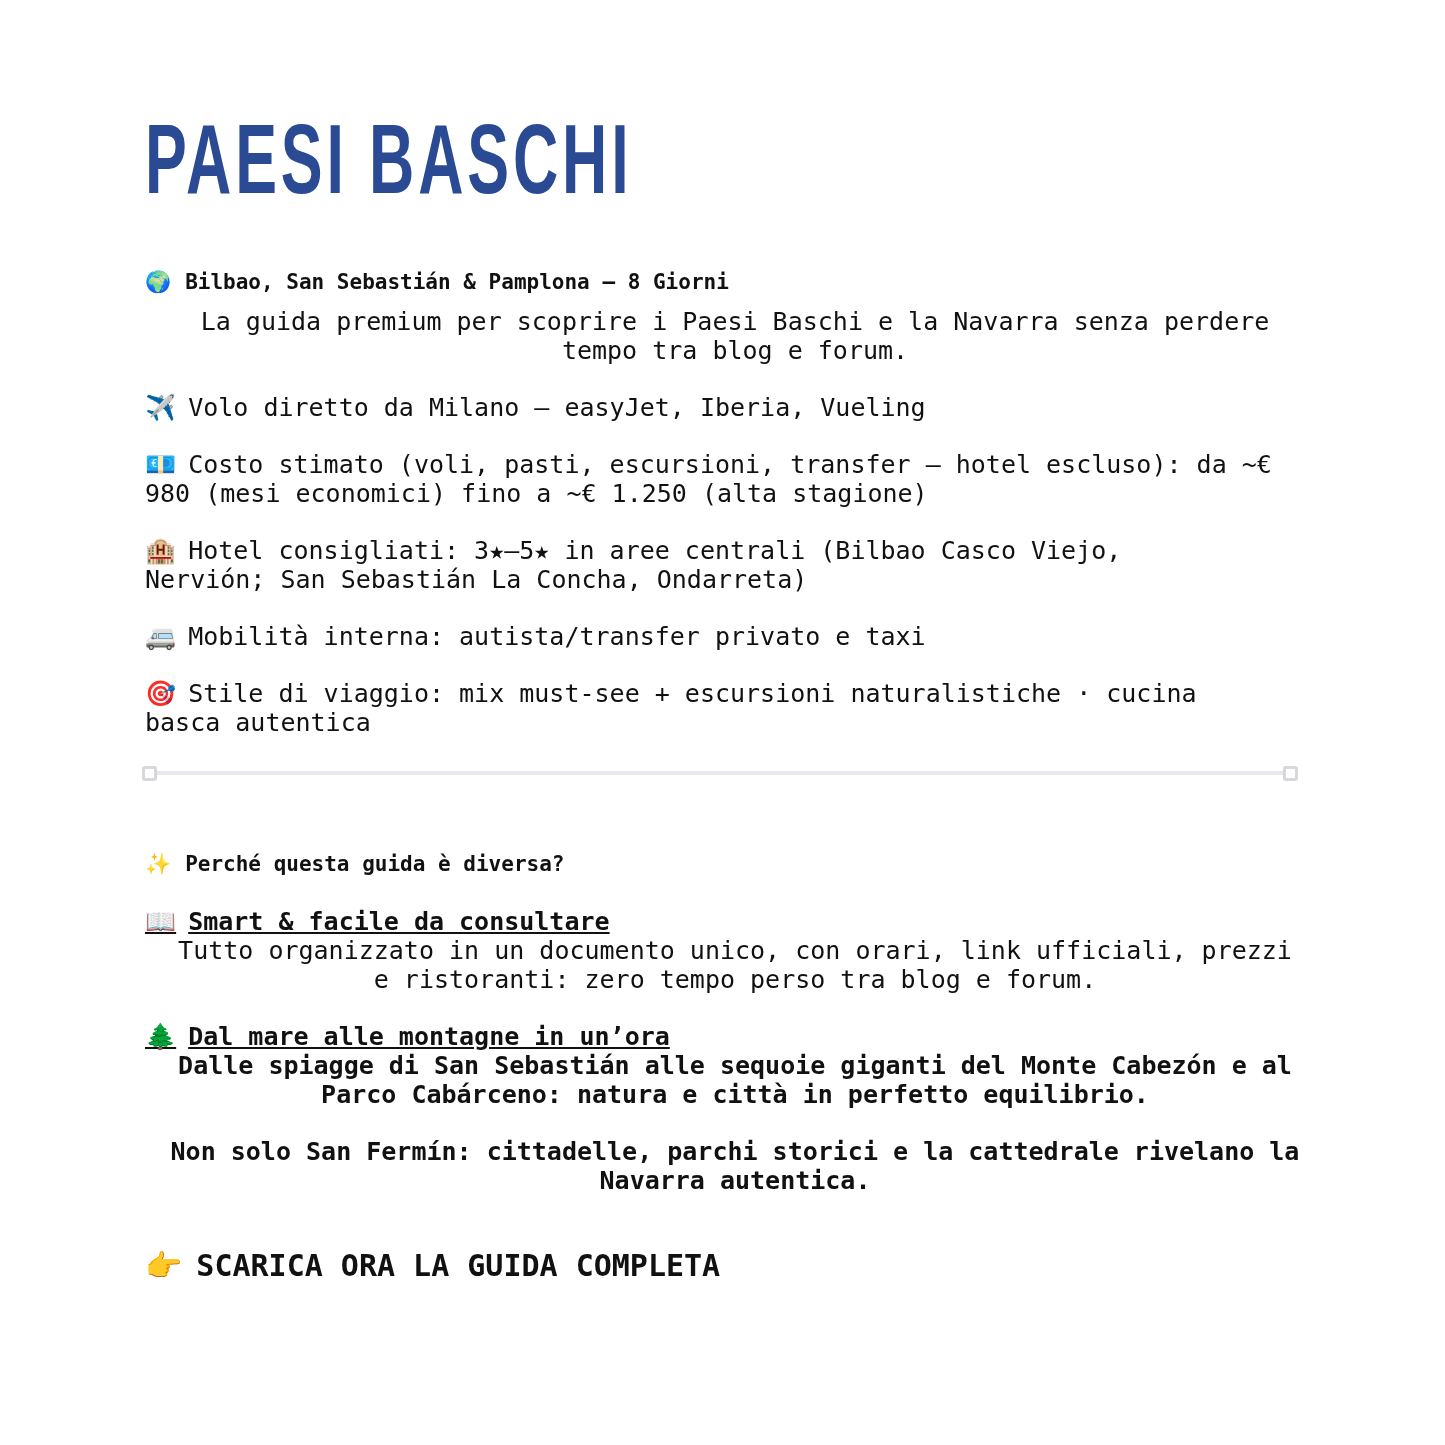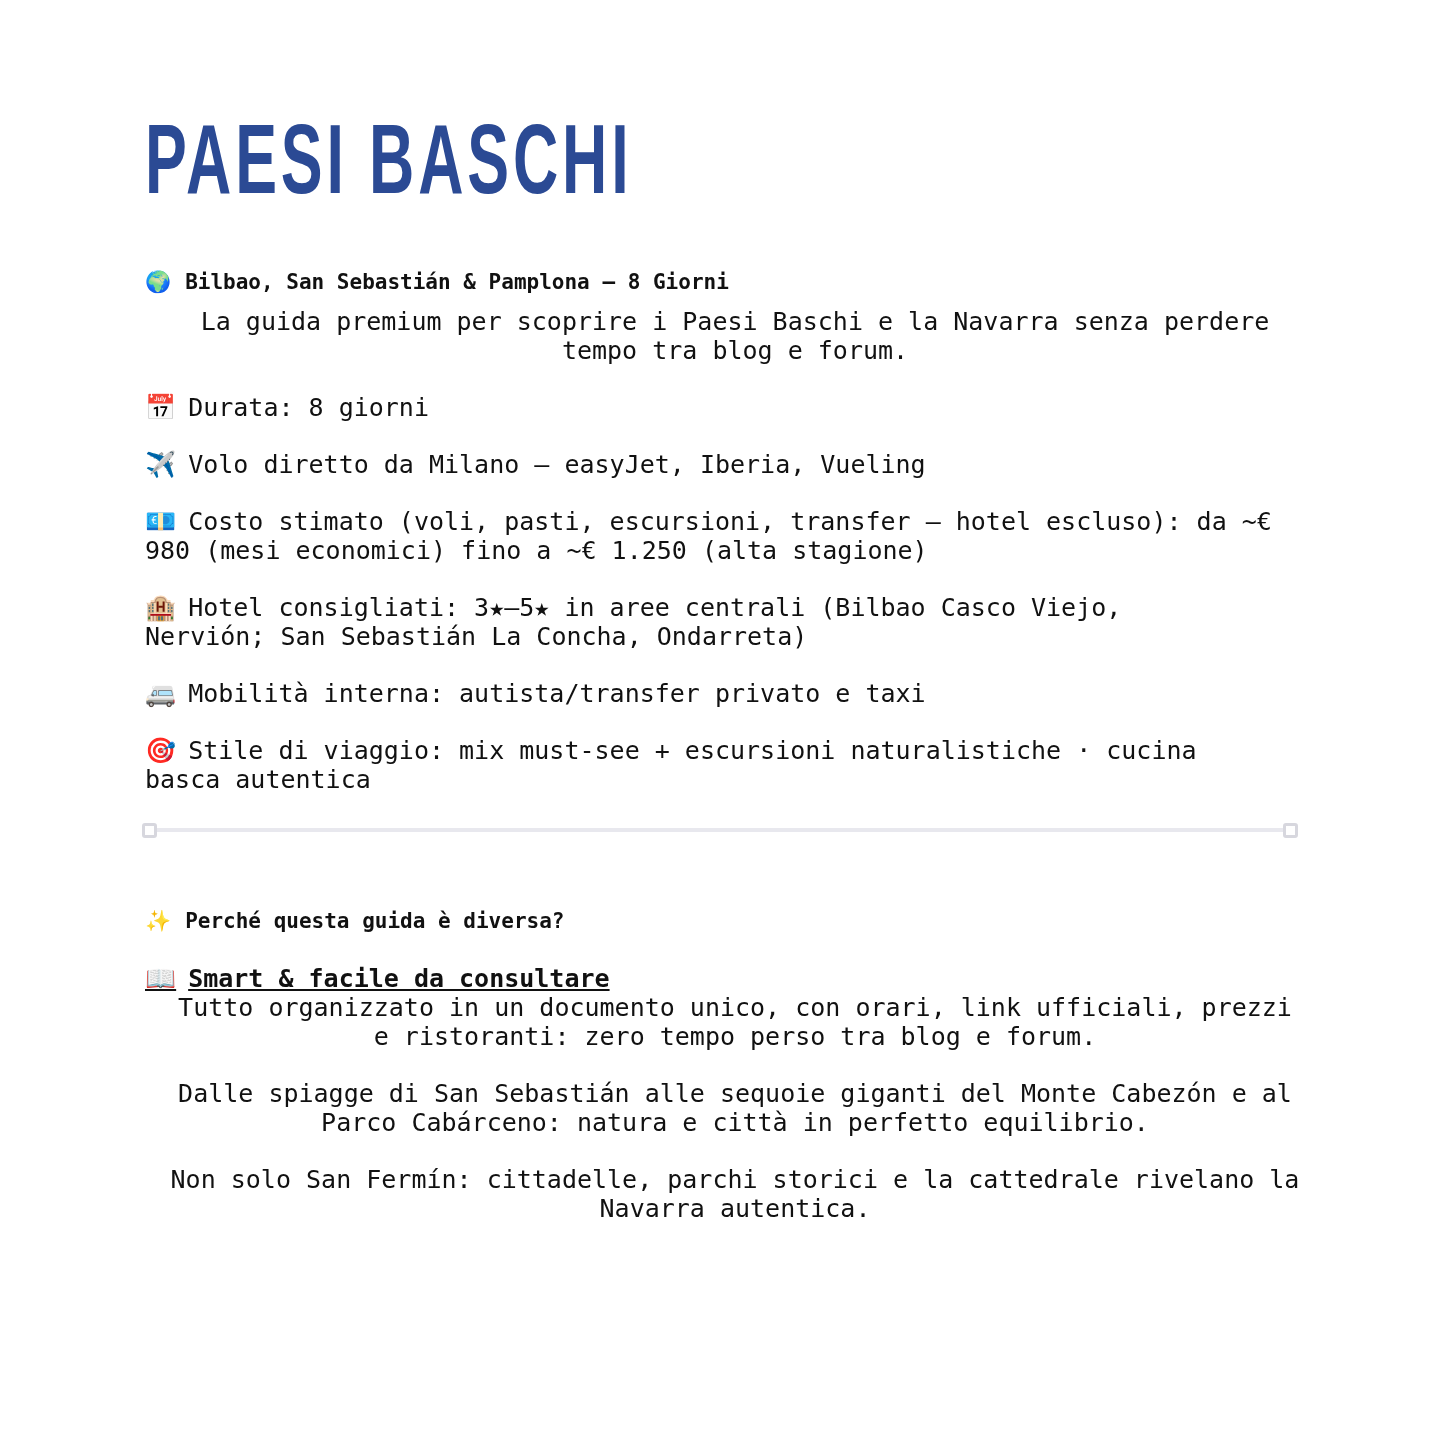--- a/index.html
+++ b/index.html
@@ -37,21 +37,21 @@
   .section-heading .icon { margin-right: 14px; font-weight: 400; }
 
   .heading-gap { margin-bottom: 24px; }
 
   .body-text, .fact, .why-item { font-size: 25px; line-height: 29px; margin: 0 0 28px 0; }
   .pre { white-space: pre-line; text-align: center; }
   .icon { font-style: normal; }
   .fact .icon, .why-title .icon { margin-right: 12px; }
 
   .why-title { font-weight: 700; text-decoration: underline; }
-  .why-body { font-weight: 400; }
+  .why-body { font-weight: 700; }
   .why-body.bold { font-weight: 400; }
 
   .divider {
     display: flex; align-items: center;
     margin: 8px 0 64px -3px;
     height: 16px;
     width: 1156px;
   }
   .divider .handle {
     width: 15px; height: 15px;
@@ -75,23 +75,20 @@
 
   <h1 class="doc-title">PAESI BASCHI</h1>
 
   <section>
     <h2 class="section-heading">
       <span class="icon">🌍</span><span>Bilbao, San Sebastián &amp; Pamplona — 8 Giorni</span>
     </h2>
     <p class="body-text pre">La guida premium per scoprire i Paesi Baschi e la Navarra senza perdere
 tempo tra blog e forum.</p>
 
-    <div class="fact">
-      <span class="icon">📅</span><span class="pre">Durata: 8 giorni</span>
-    </div>
     <div class="fact">
       <span class="icon">✈️</span><span class="pre">Volo diretto da Milano – easyJet, Iberia, Vueling</span>
     </div>
     <div class="fact">
       <span class="icon">💶</span><span class="pre">Costo stimato (voli, pasti, escursioni, transfer – hotel escluso): da ~€
 980 (mesi economici) fino a ~€ 1.250 (alta stagione)</span>
     </div>
     <div class="fact">
       <span class="icon">🏨</span><span class="pre">Hotel consigliati: 3★–5★ in aree centrali (Bilbao Casco Viejo,
 Nervión; San Sebastián La Concha, Ondarreta)</span>
@@ -118,24 +115,30 @@
 
     <div class="why-item">
       <div class="why-title">
         <span class="icon">📖</span><span>Smart &amp; facile da consultare</span>
       </div>
       <div class="why-body bold pre">Tutto organizzato in un documento unico, con orari, link ufficiali, prezzi
 e ristoranti: zero tempo perso tra blog e forum.</div>
     </div>
 
     <div class="why-item">
+      <div class="why-title">
+        <span class="icon">🌲</span><span>Dal mare alle montagne in un’ora</span>
+      </div>
       <div class="why-body pre">Dalle spiagge di San Sebastián alle sequoie giganti del Monte Cabezón e al
 Parco Cabárceno: natura e città in perfetto equilibrio.</div>
     </div>
 
     <div class="why-item">
       <div class="why-body pre">Non solo San Fermín: cittadelle, parchi storici e la cattedrale rivelano la
 Navarra autentica.</div>
     </div>
   </section>
 
+  <div class="cta">
+    <span class="icon">👉</span><span>SCARICA ORA LA GUIDA COMPLETA</span>
+  </div>
 
 </div>
 
 </body></html>

